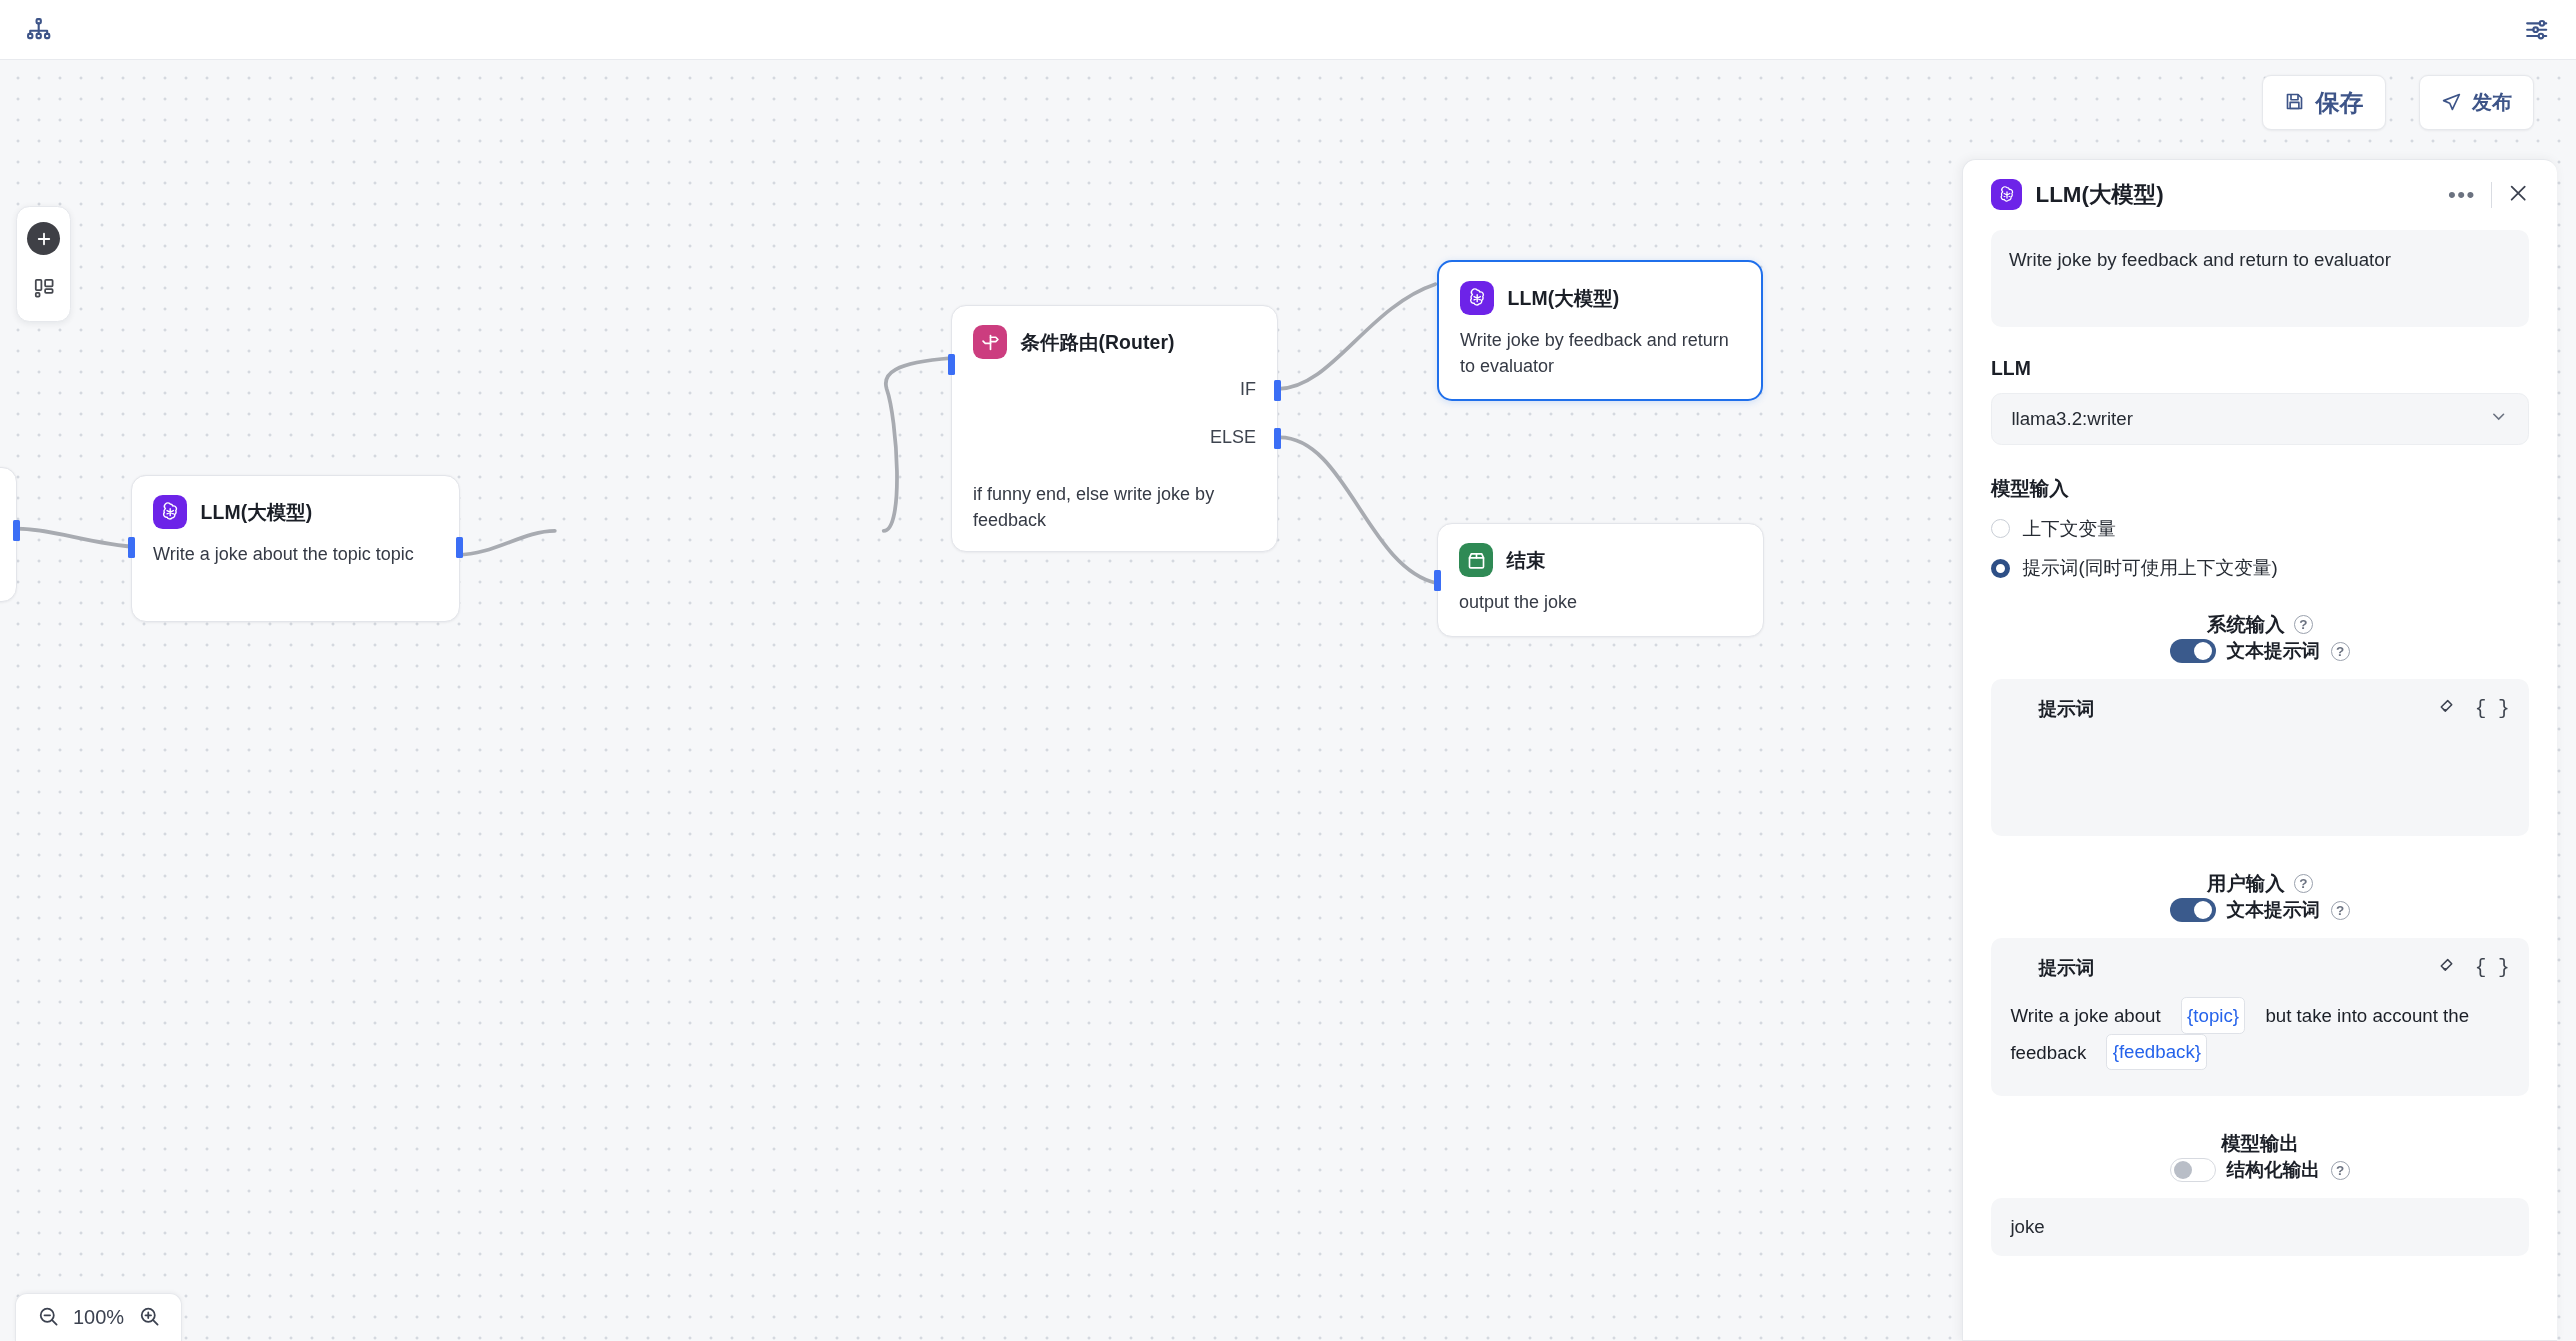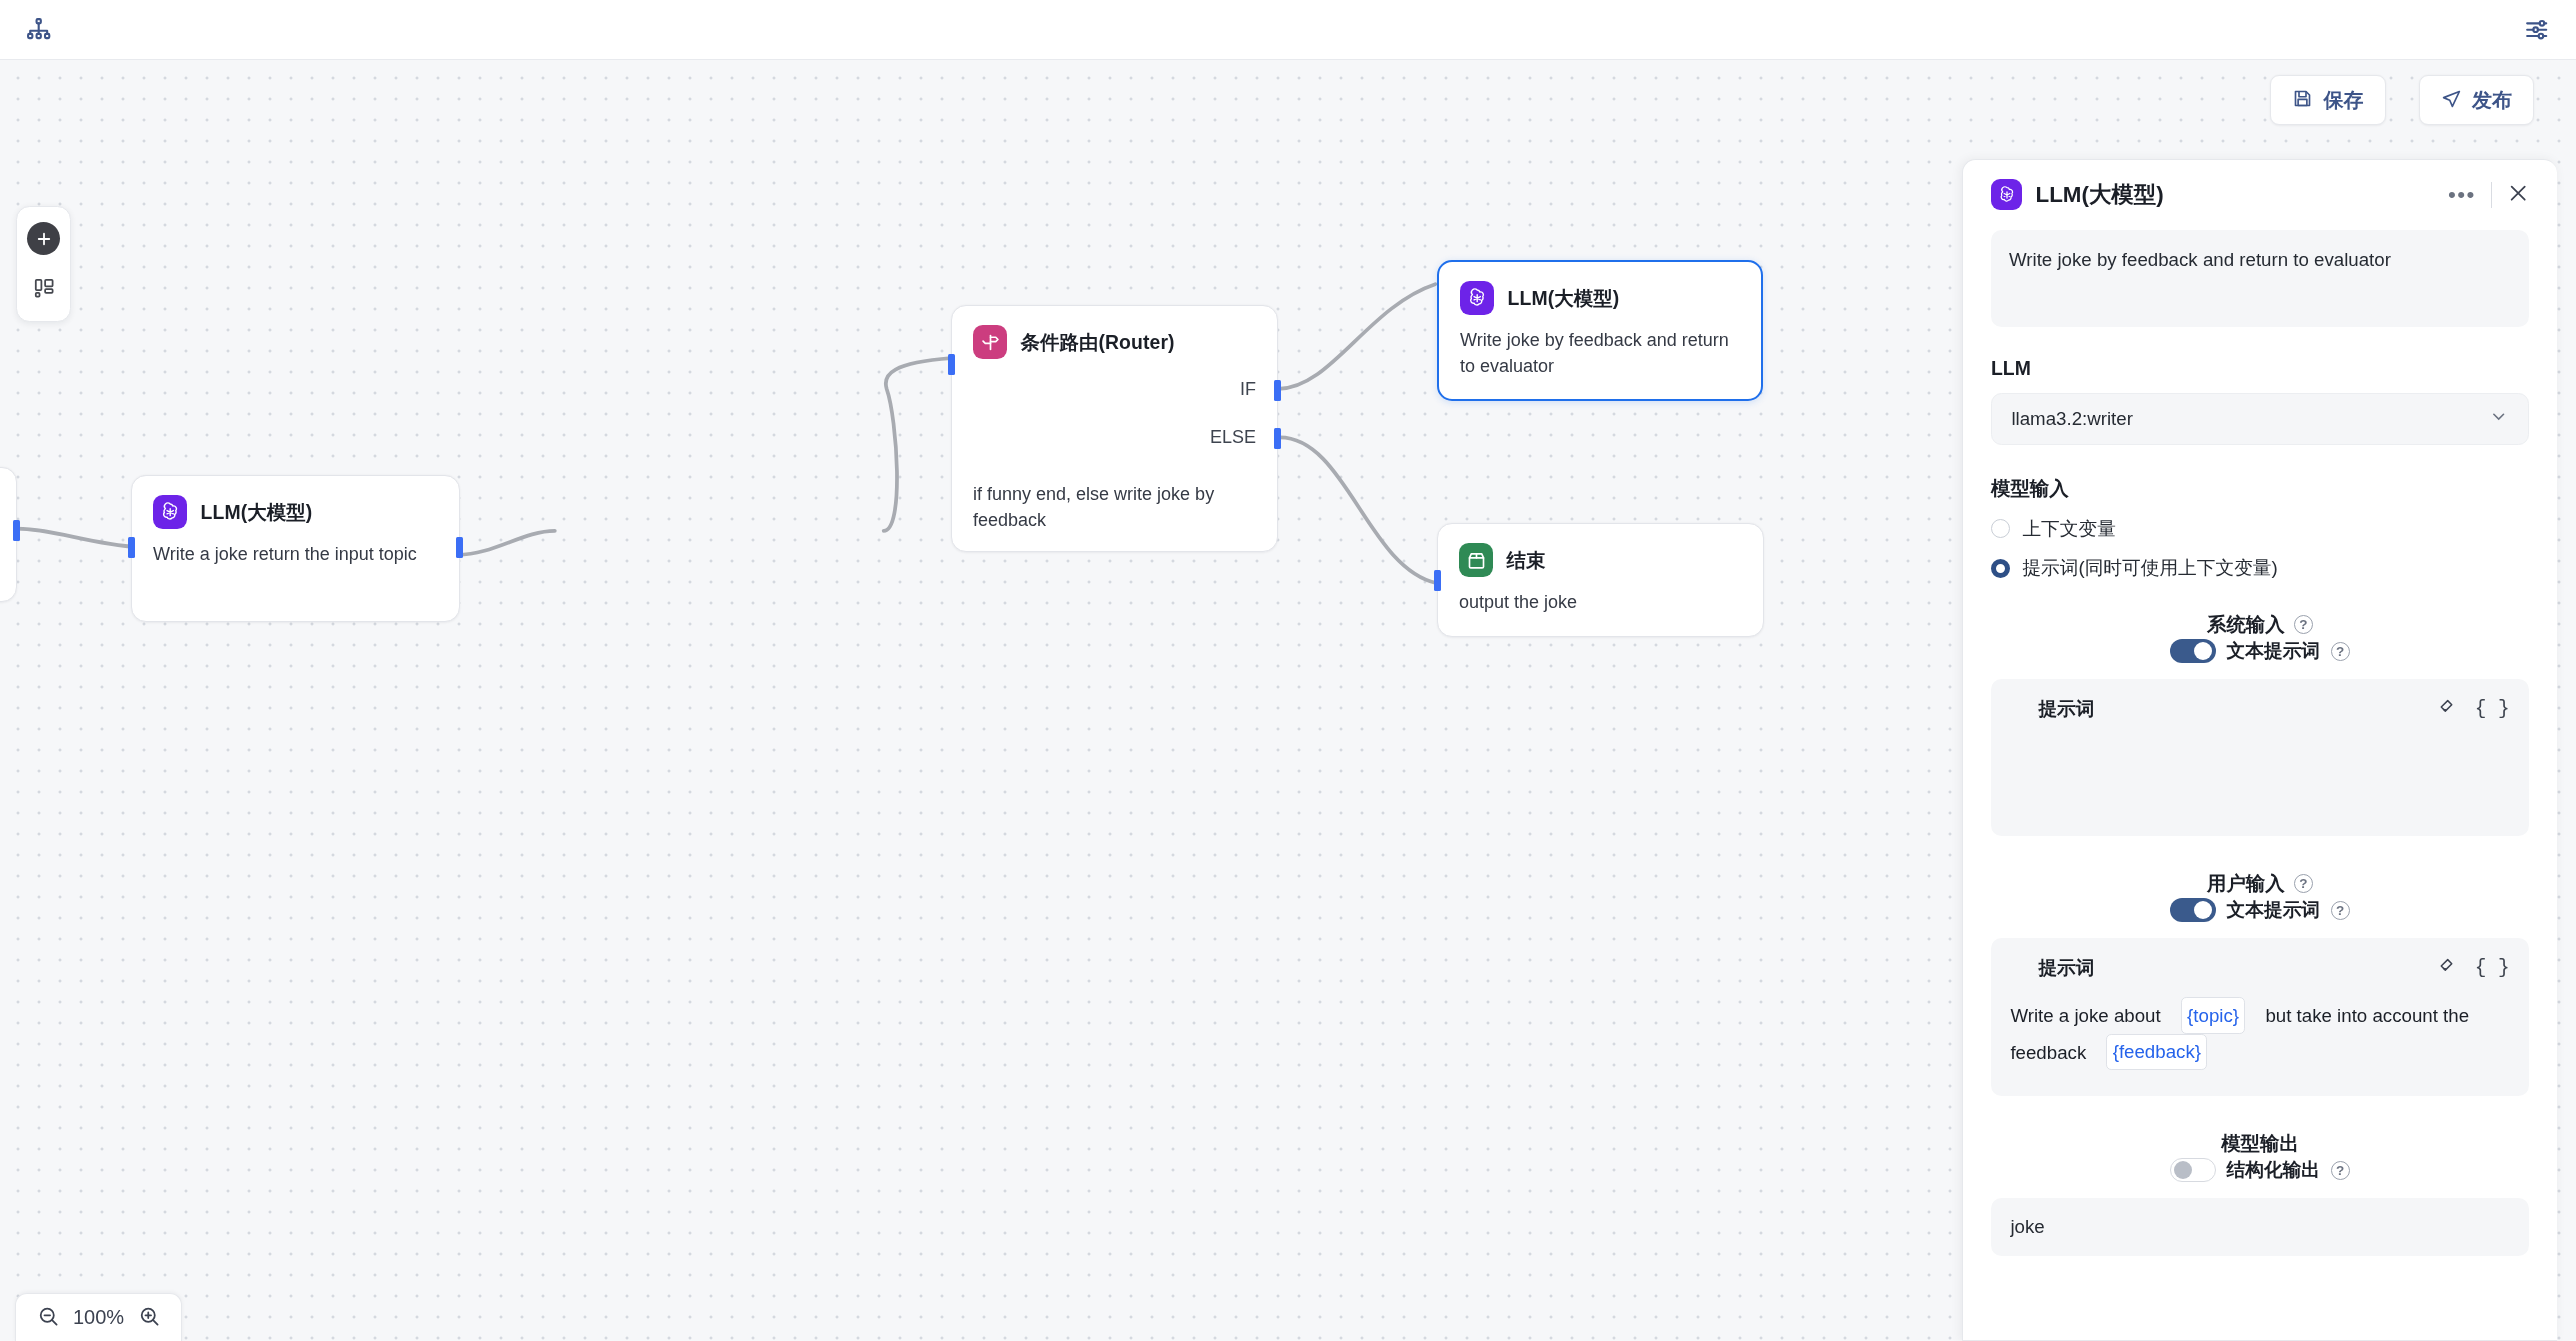--- a/index.html
+++ b/index.html
@@ -181,21 +181,21 @@
       <div class="port right" style="top:61px;"></div>
       <div class="node-head">
         <div class="node-ico ico-llm">
           <svg width="22.4" height="22.4" viewBox="0 0 24 24" fill="none" stroke="#ffffff" stroke-width="1.5" stroke-linecap="round" stroke-linejoin="round">
             <path d="M12 3.2a3 3 0 0 1 2.9 2.2 3 3 0 0 1 3 4.9 3 3 0 0 1-1.1 4.1 3 3 0 0 1-2.9 3.8 3 3 0 0 1-5.1-.9 3 3 0 0 1-3-4.9 3 3 0 0 1 1.1-4.1A3 3 0 0 1 12 3.2z"></path>
             <path d="M12 8.3v7.4M8.6 10.2l6.8 3.6M15.4 10.2l-6.8 3.6"></path>
           </svg>
         </div>
         <div class="node-title">LLM(大模型)</div>
       </div>
-      <div class="node-desc">Write a joke return the input topic</div>
+      <div class="node-desc">Write a joke about the topic topic</div>
     </div>
 
 
     <div class="node" style="left:951px; top:245px; width:327px; height:247px;">
       <div class="port left" style="top:48px;"></div>
       <div class="port right" style="top:74px;"></div>
       <div class="port right" style="top:122px;"></div>
       <div class="node-head">
         <div class="node-ico ico-router">
           <svg width="21" height="21" viewBox="0 0 24 24" fill="none" stroke="#ffffff" stroke-width="1.9" stroke-linecap="round" stroke-linejoin="round">
@@ -274,21 +274,21 @@
 
   <div style="position:absolute; top:75px; right:42px; display:flex; gap:33px; z-index:35;">
     <div style="display:flex;align-items:center;gap:10.5px;background:#fff;border:0.7px solid #e6e8ec;border-radius:9px;padding:10.5px 21px;box-shadow:0 0.7px 2.2px rgba(16,24,40,.06);cursor:pointer;">
       <span>
         <svg width="21" height="21" viewBox="0 0 24 24" fill="none" stroke="#3d5488" stroke-width="1.9" stroke-linejoin="round">
           <path d="M4 4h12l4 4v12H4z"></path>
             <path d="M8 4v6h8V4"></path>
             <rect x="7" y="13" width="10" height="7"></rect>
         </svg>
       </span>
-      <span style="font-size:20px;font-weight:700;color:#3d5488;">保存</span>
+      <span style="font-size:24px;font-weight:700;color:#3d5488;">保存</span>
     </div>
     <div style="display:flex;align-items:center;gap:10.5px;background:#fff;border:0.7px solid #e6e8ec;border-radius:9px;padding:10.5px 21px;box-shadow:0 0.7px 2.2px rgba(16,24,40,.06);cursor:pointer;">
       <span>
         <svg width="21" height="21" viewBox="0 0 24 24" fill="none" stroke="#3d5488" stroke-width="1.9" stroke-linejoin="round">
           <path d="M21 4L3 11l7 3 3 7z"></path>
         </svg>
       </span>
       <span style="font-size:20px;font-weight:700;color:#3d5488;">发布</span>
     </div>
   </div>

